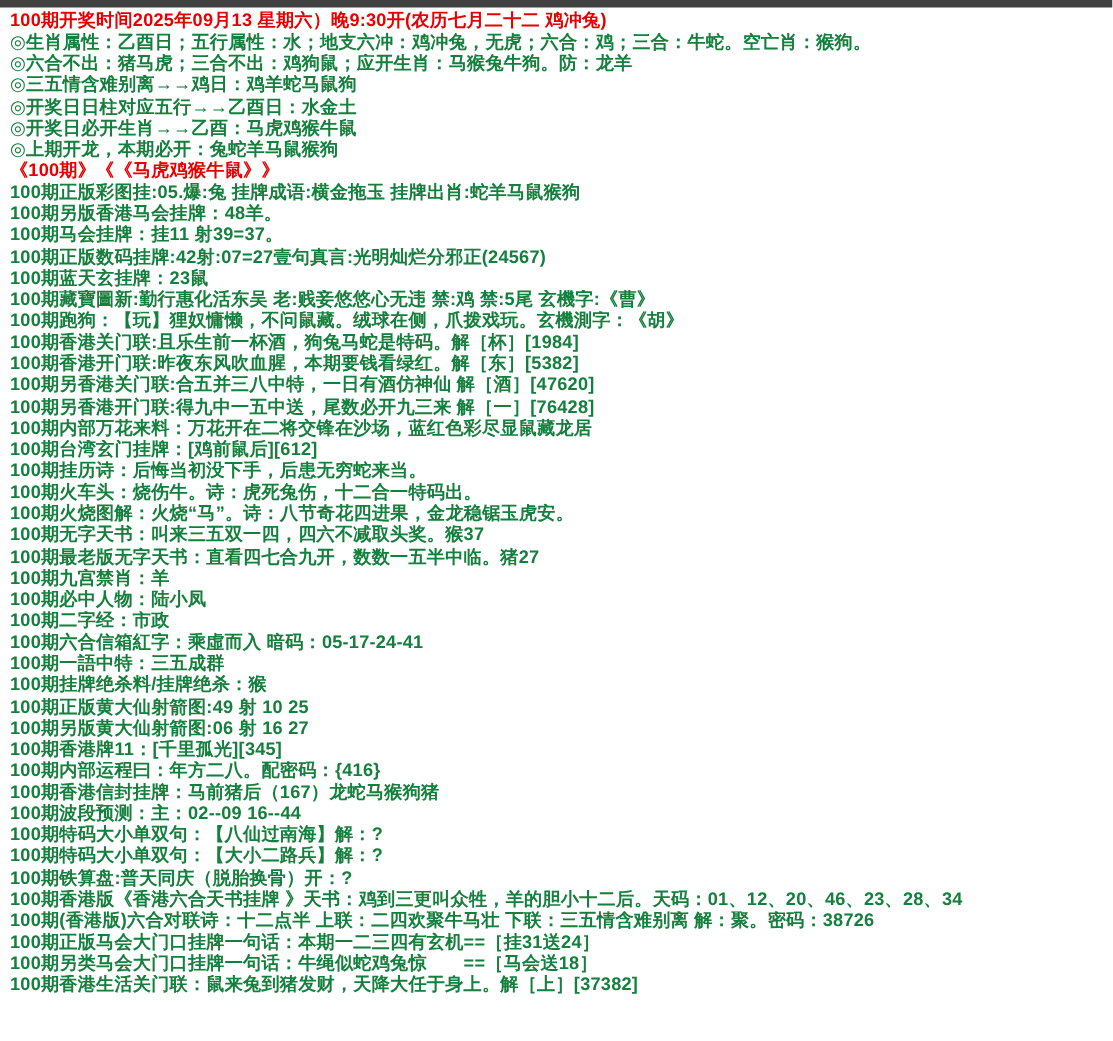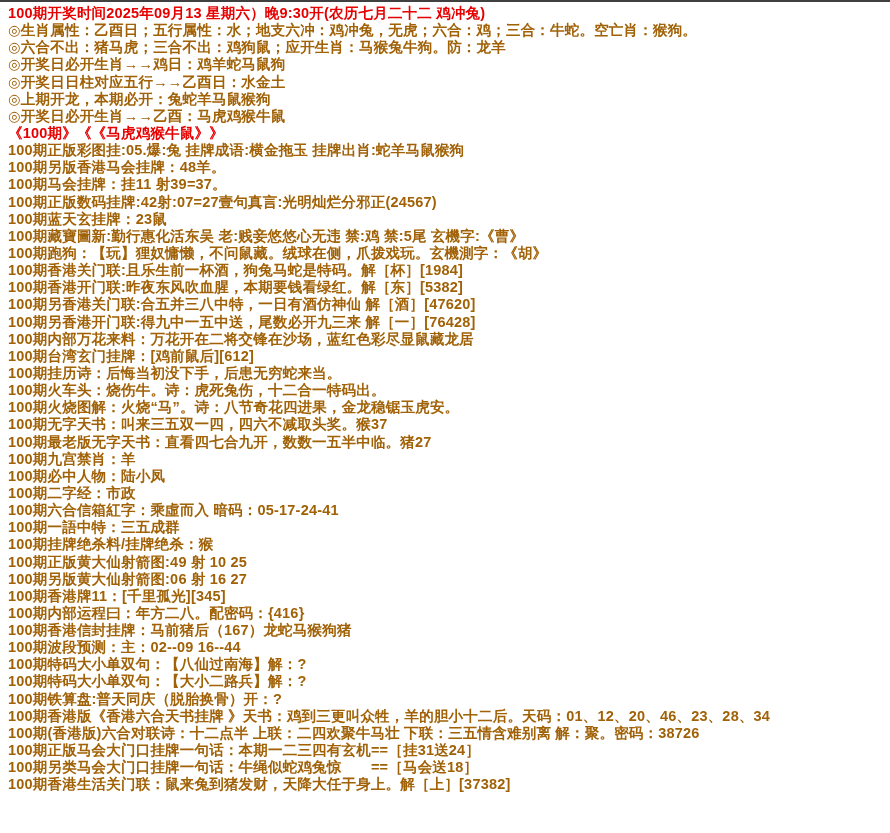--- a/index.html
+++ b/index.html
@@ -9,47 +9,47 @@
     width: 890px;
     height: 833px;
     overflow: hidden;
   }
   .page {
     box-sizing: border-box;
     width: 890px;
     height: 833px;
     padding: 3px 0 0 8px;
     background: #ffffff;
-    border-top: 2px solid #404040;
+    border-top: 6px solid #404040;
   }
   .line {
     font-family: "Liberation Sans", "DejaVu Sans", sans-serif;
     font-weight: 700;
     font-size: 14.5px;
     line-height: 17.15px;
     height: 17.15px;
-    color: #a16207;
+    color: #15803d;
     white-space: nowrap;
     overflow: hidden;
     letter-spacing: 0.2px;
   }
   .line.red { color: #e60000; }
 </style>
 </head>
 <body>
 
 <div class="page">
   <div id="content-lines">
       <div class="line red">100期开奖时间2025年09月13 星期六）晚9:30开(农历七月二十二 鸡冲兔)</div>
       <div class="line">◎生肖属性：乙酉日；五行属性：水；地支六冲：鸡冲兔，无虎；六合：鸡；三合：牛蛇。空亡肖：猴狗。</div>
       <div class="line">◎六合不出：猪马虎；三合不出：鸡狗鼠；应开生肖：马猴兔牛狗。防：龙羊</div>
-      <div class="line">◎开奖日必开生肖→→鸡日：鸡羊蛇马鼠狗</div>
+      <div class="line">◎三五情含难别离→→鸡日：鸡羊蛇马鼠狗</div>
       <div class="line">◎开奖日日柱对应五行→→乙酉日：水金土</div>
+      <div class="line">◎开奖日必开生肖→→乙酉：马虎鸡猴牛鼠</div>
       <div class="line">◎上期开龙，本期必开：兔蛇羊马鼠猴狗</div>
-      <div class="line">◎开奖日必开生肖→→乙酉：马虎鸡猴牛鼠</div>
       <div class="line red">《100期》《《马虎鸡猴牛鼠》》</div>
       <div class="line">100期正版彩图挂:05.爆:兔 挂牌成语:横金拖玉 挂牌出肖:蛇羊马鼠猴狗</div>
       <div class="line">100期另版香港马会挂牌：48羊。</div>
       <div class="line">100期马会挂牌：挂11 射39=37。</div>
       <div class="line">100期正版数码挂牌:42射:07=27壹句真言:光明灿烂分邪正(24567)</div>
       <div class="line">100期蓝天玄挂牌：23鼠</div>
       <div class="line">100期藏寶圖新:勤行惠化活东吴 老:贱妾悠悠心无违 禁:鸡 禁:5尾 玄機字:《曹》</div>
       <div class="line">100期跑狗：【玩】狸奴慵懒，不问鼠藏。绒球在侧，爪拨戏玩。玄機測字：《胡》</div>
       <div class="line">100期香港关门联:且乐生前一杯酒，狗兔马蛇是特码。解［杯］[1984]</div>
       <div class="line">100期香港开门联:昨夜东风吹血腥，本期要钱看绿红。解［东］[5382]</div>

